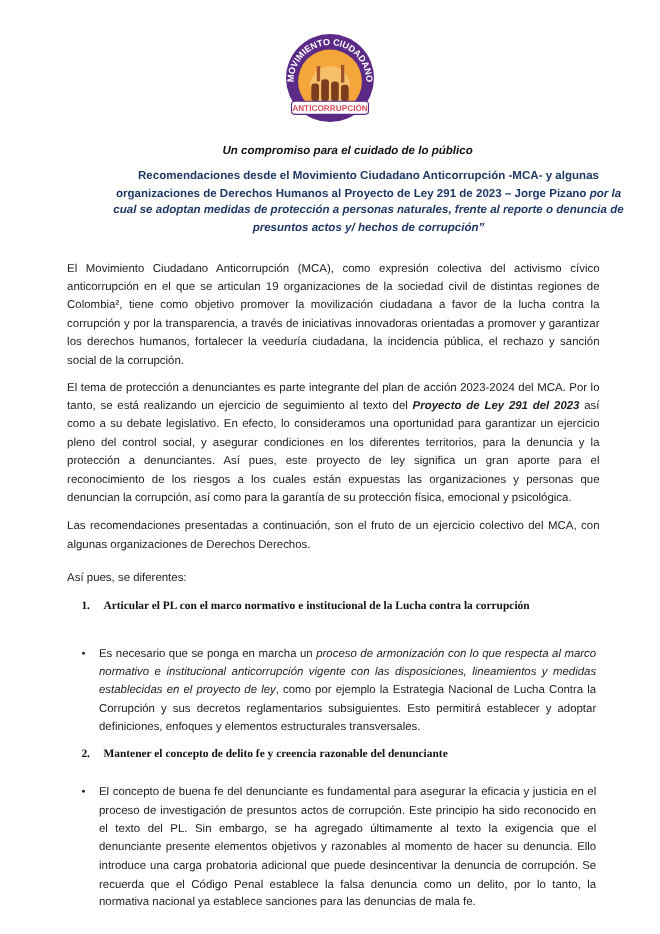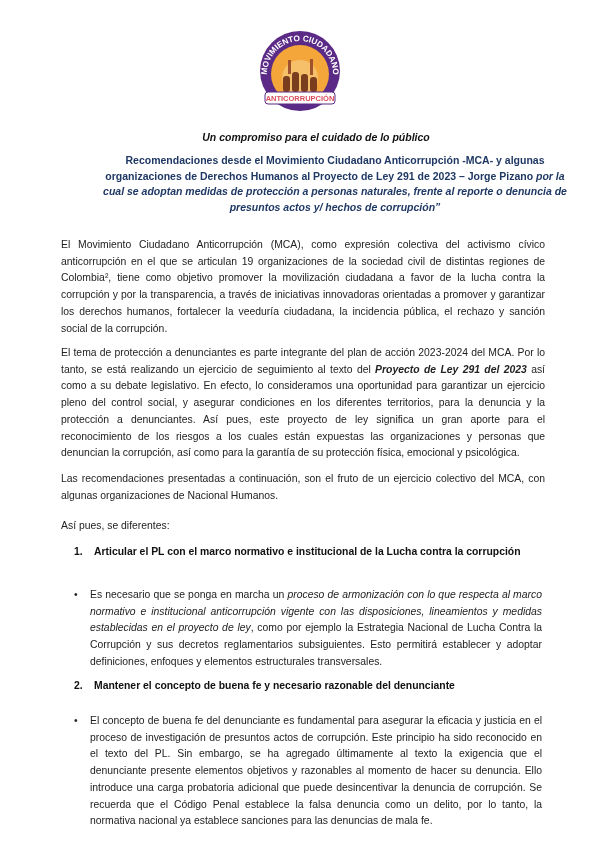--- a/index.html
+++ b/index.html
@@ -6,21 +6,21 @@
   body { width:600px; height:849px; position:relative; overflow:hidden;
          font-family:"Liberation Sans", sans-serif; color:#222; }
   .logo { position:absolute; left:255px; top:26px; width:90px; height:90px; }
   .tagline { position:absolute; top:131px; left:0; width:600px; text-align:center;
              font-size:10.5px; font-style:italic; font-weight:bold; color:#111;margin-left:16px; }
   .title { position:absolute; top:153px; left:60px; width:480px; text-align:center;
            font-size:10.5px; font-weight:bold; color:#1f3864; line-height:15.5px;margin-left:35px; }
   .title i { font-weight:bold; }
   .p { position:absolute; left:61px; width:484px; font-size:10.4px; line-height:16.7px;
        text-align:justify; color:#222; }
-  .h { position:absolute; left:74px; font-size:10.4px; font-weight:bold; color:#111; }
+  .h { position:absolute; left:74px; font-size:10.4px; font-weight:bold; color:#111;font-family:Liberation Serif, serif; }
   .h .num { display:inline-block; width:20px; }
   .bullet { position:absolute; left:90px; width:452px; font-size:10.4px; line-height:16.7px;
             text-align:justify; color:#222; }
   .bullet .dot { position:absolute; left:-16px; top:0; }
 </style>
 </head>
 <body>
 
 <div class="logo">
   <svg width="90" height="90" viewBox="0 0 90 90">
@@ -52,33 +52,33 @@
   <span>Recomendaciones desde el Movimiento Ciudadano Anticorrupción -MCA- y algunas organizaciones de Derechos Humanos al Proyecto de Ley 291 de 2023 – Jorge Pizano</span>
   <i>por la cual se adoptan medidas de protección a personas naturales, frente al reporte o denuncia de presuntos actos y/ hechos de corrupción”</i>
 </div>
 
 <div class="p" style="top:237px;">El Movimiento Ciudadano Anticorrupción (MCA), como expresión colectiva del activismo cívico anticorrupción en el que se articulan 19 organizaciones de la sociedad civil de distintas regiones de Colombia², tiene como objetivo promover la movilización ciudadana a favor de la lucha contra la corrupción y por la transparencia, a través de iniciativas innovadoras orientadas a promover y garantizar los derechos humanos, fortalecer la veeduría ciudadana, la incidencia pública, el rechazo y sanción social de la corrupción.</div>
 
 <div class="p" style="top:345px;">
   <span>El tema de protección a denunciantes es parte integrante del plan de acción 2023-2024 del MCA. Por lo tanto, se está realizando un ejercicio de seguimiento al texto del </span><b><i>Proyecto de Ley 291 del 2023</i></b><span> así como a su debate legislativo. En efecto, lo consideramos una oportunidad para garantizar un ejercicio pleno del control social, y asegurar condiciones en los diferentes territorios, para la denuncia y la protección a denunciantes. Así pues, este proyecto de ley significa un gran aporte para el reconocimiento de los riesgos a los cuales están expuestas las organizaciones y personas que denuncian la corrupción, así como para la garantía de su protección física, emocional y psicológica.</span>
 </div>
 
-<div class="p" style="top:471px;">Las recomendaciones presentadas a continuación, son el fruto de un ejercicio colectivo del MCA, con algunas organizaciones de Nacional Humanos.</div>
+<div class="p" style="top:471px;">Las recomendaciones presentadas a continuación, son el fruto de un ejercicio colectivo del MCA, con algunas organizaciones de Derechos Derechos.</div>
 
 <div class="p" style="top:518px;">Así pues, se diferentes:</div>
 
 <div class="h" style="top:546px;">
   <span class="num">1.</span><span>Articular el PL con el marco normativo e institucional de la Lucha contra la corrupción</span>
 </div>
 
 <div class="bullet" style="top:587px;">
   <span class="dot">•</span>
   <span>Es necesario que se ponga en marcha un </span><i>proceso de armonización con lo que respecta al marco normativo e institucional anticorrupción vigente con las disposiciones, lineamientos y medidas establecidas en el proyecto de ley</i><span>, como por ejemplo la Estrategia Nacional de Lucha Contra la Corrupción y sus decretos reglamentarios subsiguientes. Esto permitirá establecer y adoptar definiciones, enfoques y elementos estructurales transversales.</span>
 </div>
 
 <div class="h" style="top:680px;">
-  <span class="num">2.</span><span>Mantener el concepto de buena fe y necesario razonable del denunciante</span>
+  <span class="num">2.</span><span>Mantener el concepto de delito fe y creencia razonable del denunciante</span>
 </div>
 
 <div class="bullet" style="top:713px;">
   <span class="dot">•</span>
   <span>El concepto de buena fe del denunciante es fundamental para asegurar la eficacia y justicia en el proceso de investigación de presuntos actos de corrupción. Este principio ha sido reconocido en el texto del PL. Sin embargo, se ha agregado últimamente al texto la exigencia que el denunciante presente elementos objetivos y razonables al momento de hacer su denuncia. Ello introduce una carga probatoria adicional que puede desincentivar la denuncia de corrupción. Se recuerda que el Código Penal establece la falsa denuncia como un delito, por lo tanto, la normativa nacional ya establece sanciones para las denuncias de mala fe.</span>
 </div>
 
 </body></html>

